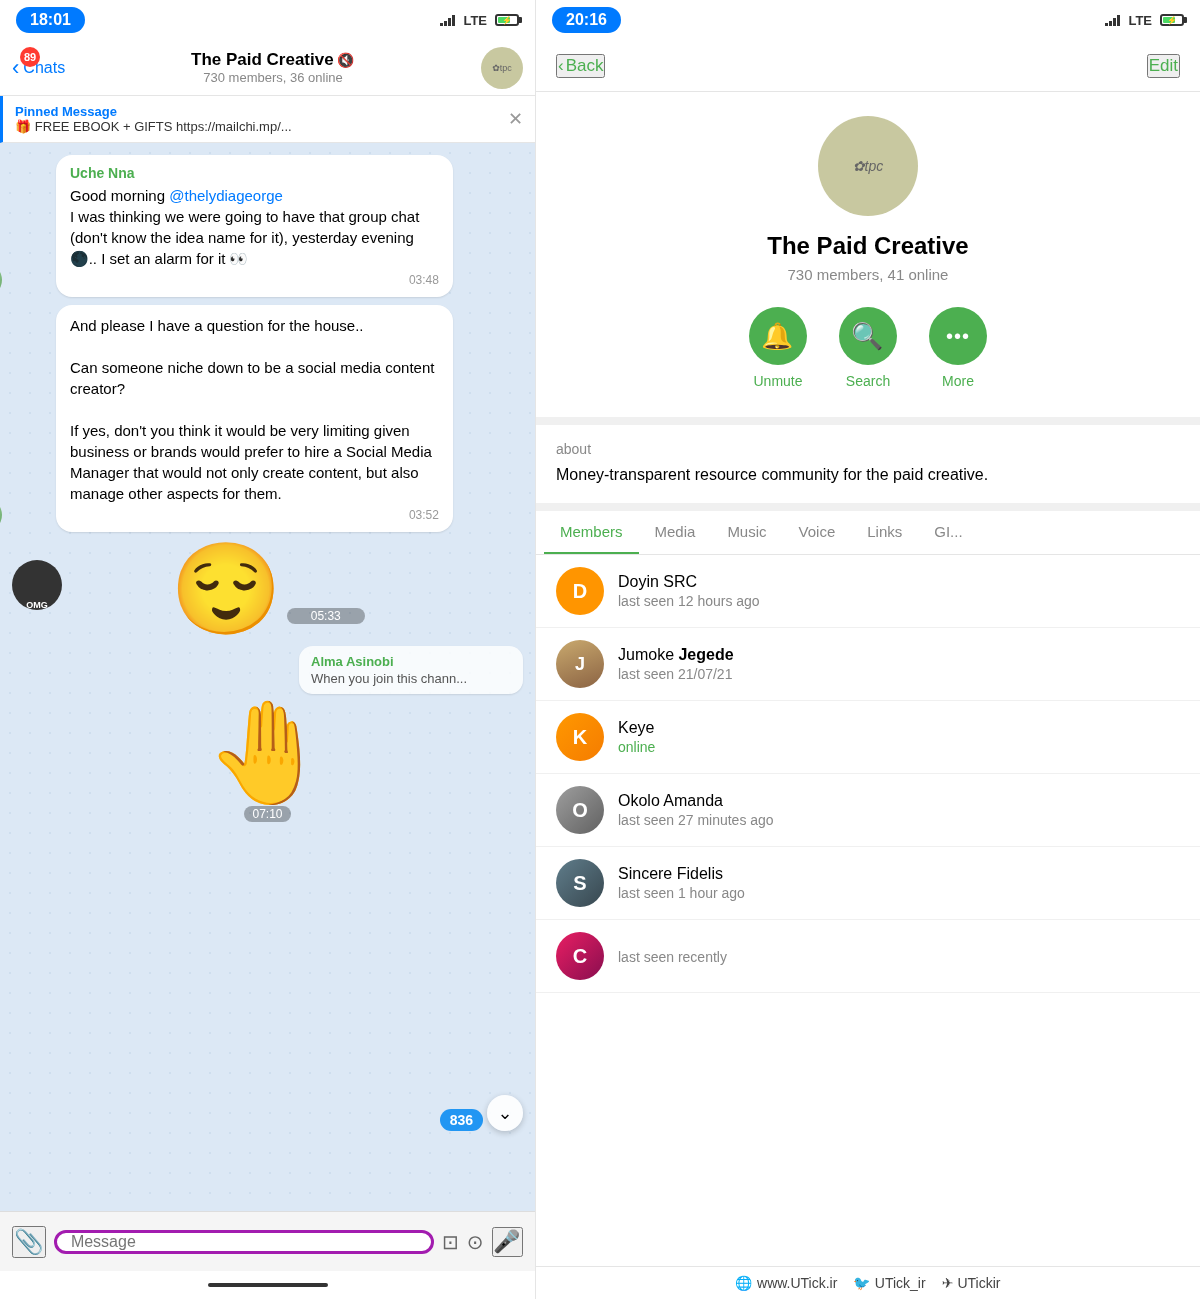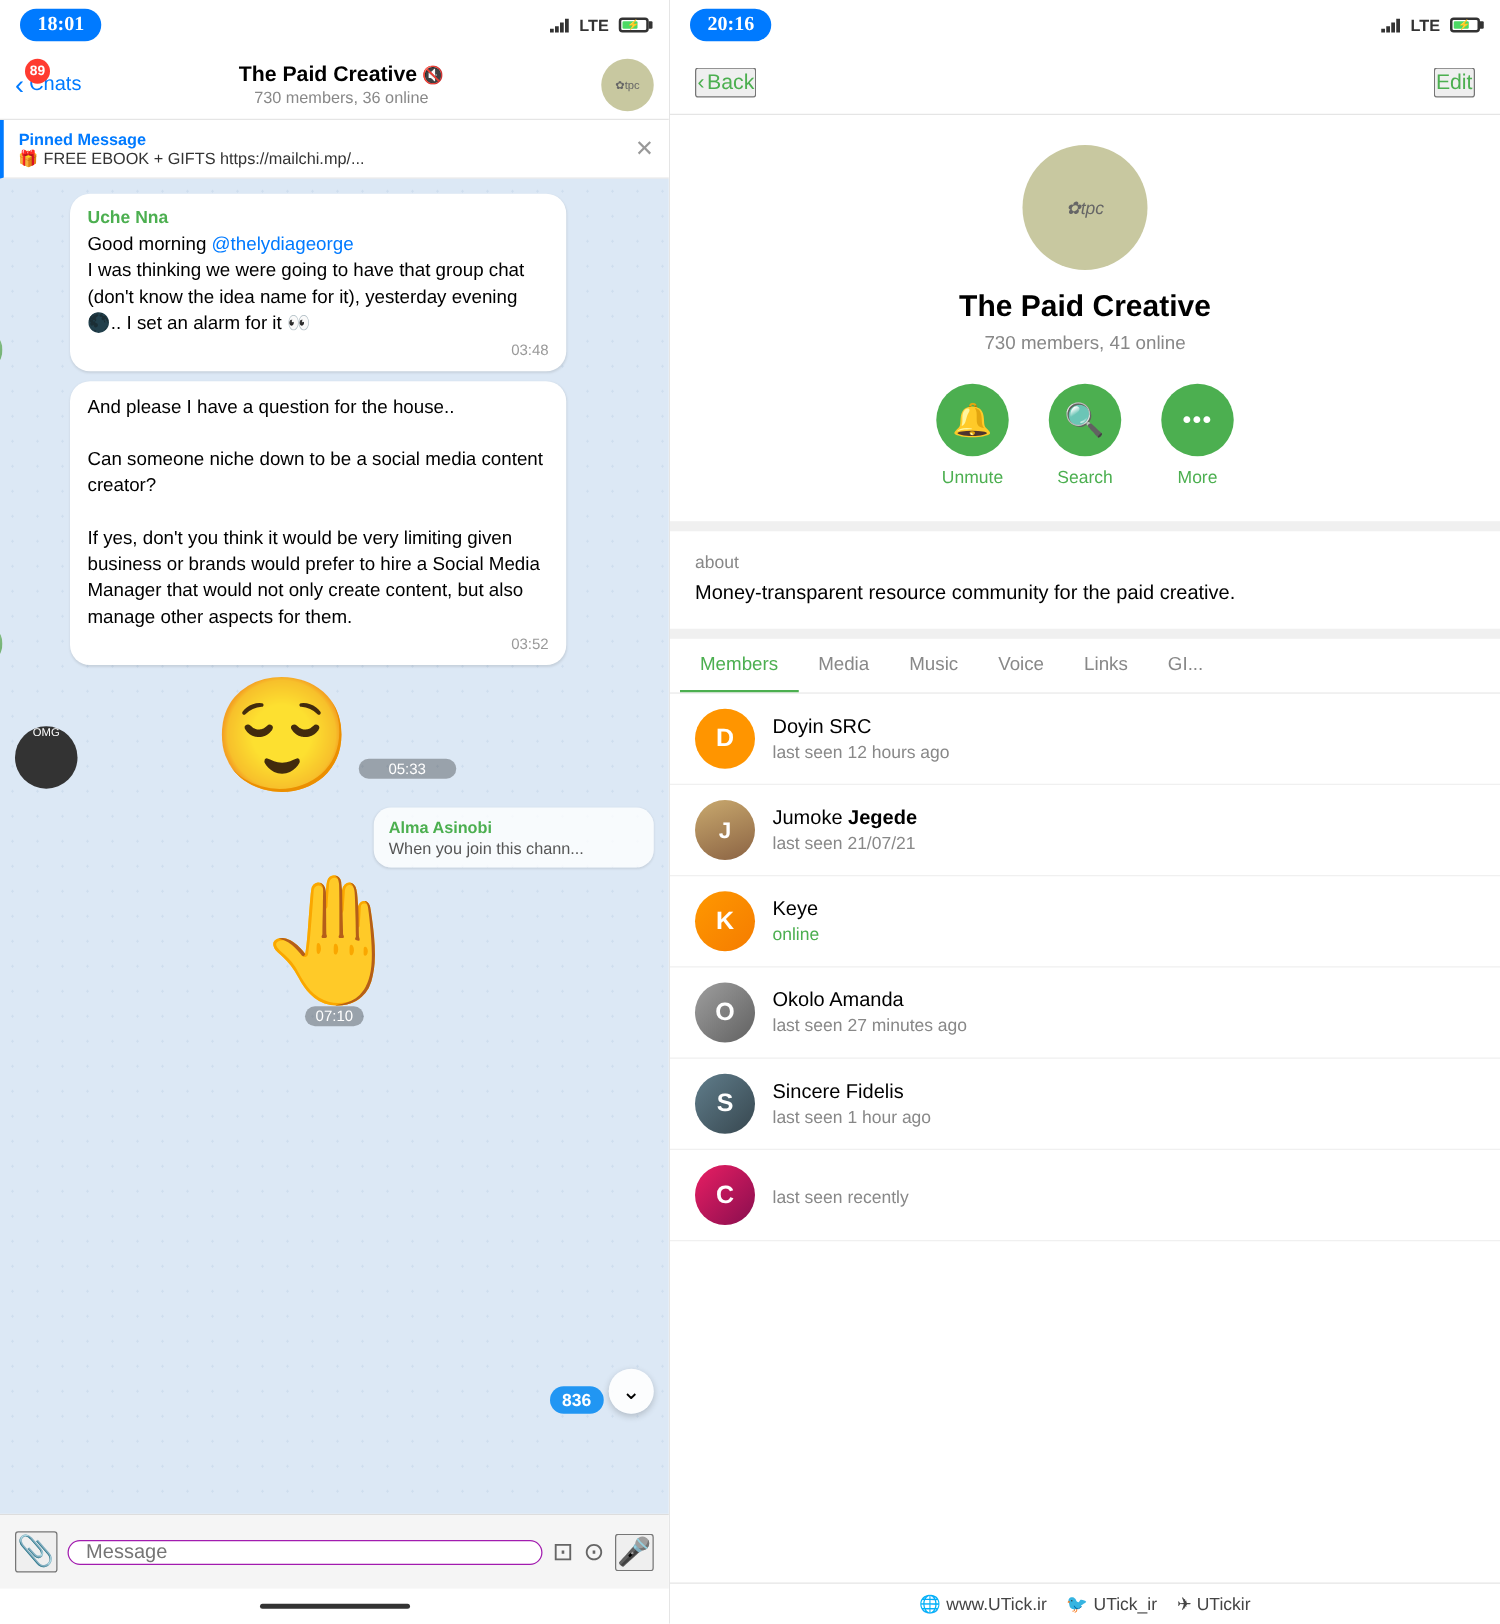--- a/index.html
+++ b/index.html
@@ -31,21 +31,20 @@
       height: 40px;
     }
 
     .time-pill {
       background: #007AFF;
       color: #fff;
       border-radius: 20px;
       padding: 4px 14px;
       font-size: 16px;
       font-weight: 600;
-      font-family: Liberation Serif, serif;
     }
 
     .signal-icons {
       display: flex;
       align-items: center;
       gap: 4px;
       font-size: 12px;
       justify-content: flex-end;
     }
 
@@ -289,30 +288,30 @@
 
     .emoji-container {
       text-align: center;
       position: relative;
       margin: 12px 0;
     }
 
     .omg-sticker {
       position: absolute;
       left: 0;
-      bottom: 3px;
+      bottom: 24px;
       width: 50px;
       height: 50px;
       border-radius: 50%;
       background: #333;
       display: flex;
-      align-items: flex-start;
+      align-items: flex-end;
       justify-content: center;
       font-size: 10px;
-      font-weight: 400;
+      font-weight: 700;
       color: #fff;
     }
 
     .reply-bubble {
       background: rgba(255,255,255,0.8);
       border-radius: 14px;
       padding: 8px 12px;
       width: 224px;
       margin-left: auto;
       font-size: 13px;
@@ -340,21 +339,21 @@
     }
 
     .attach-btn {
       color: #666;
       font-size: 24px;
     }
 
     .message-input {
       flex: 1;
       background: #fff;
-      border: 1px solid #a21caf;
+      border: 3px solid #a21caf;
       border-radius: 20px;
       padding: 0 14px;
       font-size: 16px;
       color: #999;
       outline: none;
     }
 
     .input-icons {
       display: flex;
       gap: 8px;

